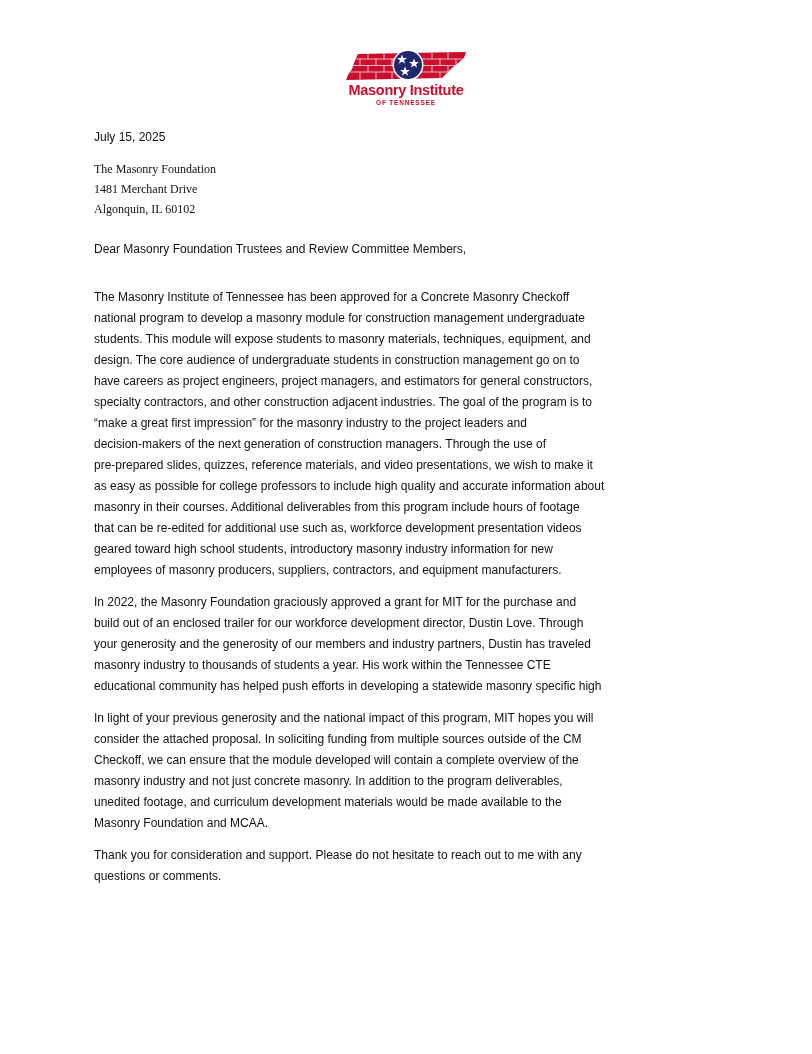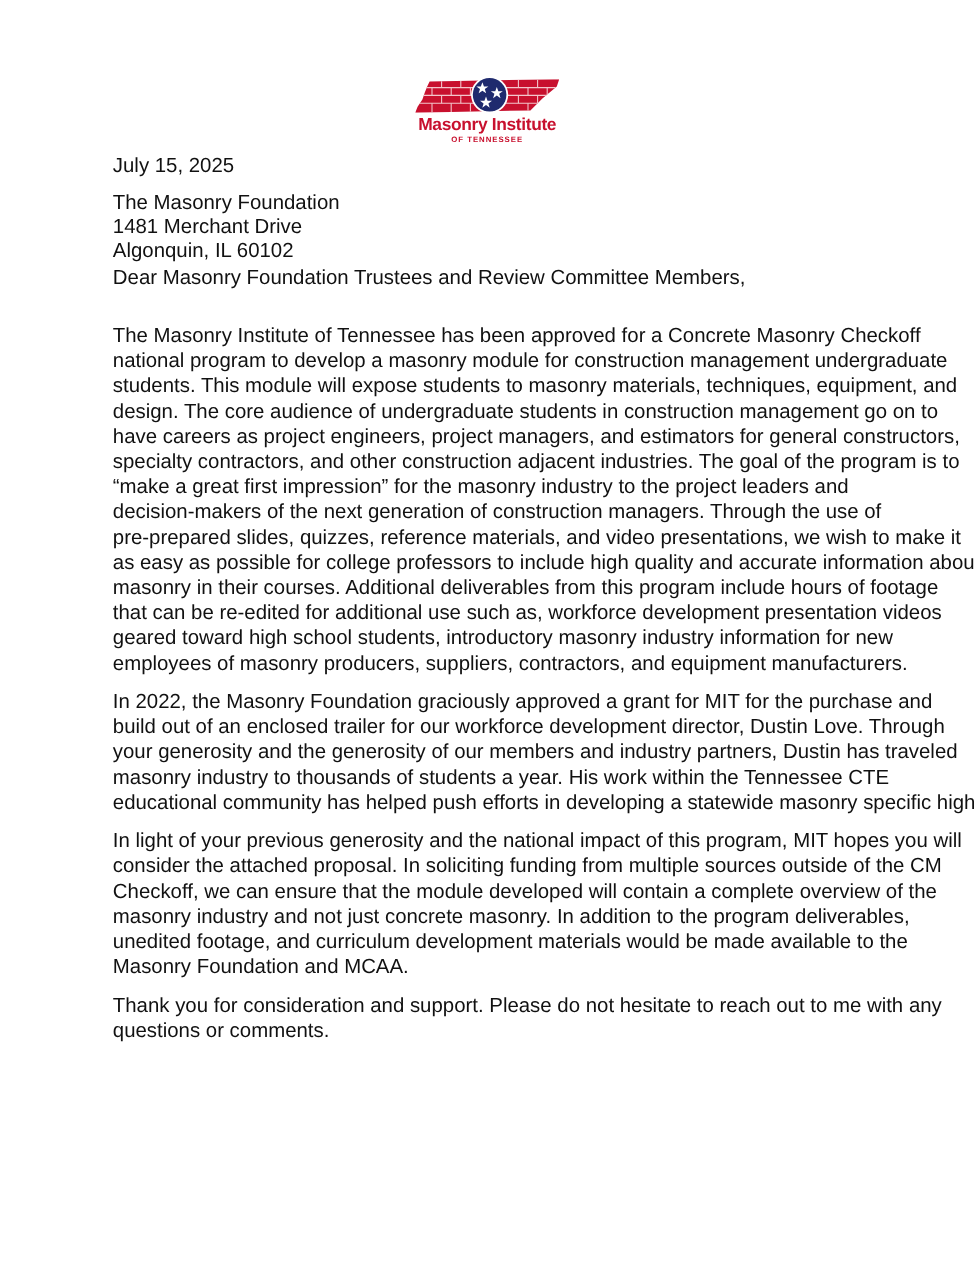--- a/index.html
+++ b/index.html
@@ -1,29 +1,29 @@
 <!DOCTYPE html>
 <html><head>
   <meta charset="utf-8">
   <style>
     html, body { margin: 0; padding: 0; background: #ffffff; }
     body { width: 812px; height: 1054px; position: relative; overflow: hidden;
            font-family: "Liberation Sans", sans-serif; color: #111111; }
-    .logo { position: absolute; left: 344px; top: 63px; width: 124px; height: 64px; }
+    .logo { position: absolute; left: 344px; top: 49px; width: 124px; height: 64px; }
     .logo svg { display: block; }
     .logo-name { position: absolute; left: 0; top: 33px; width: 124px; text-align: center;
                  font-family: "Liberation Sans", sans-serif; font-weight: bold; font-size: 14.5px;
                  color: #c8102e; letter-spacing: -0.3px; white-space: nowrap; }
     .logo-sub { position: absolute; left: 0; top: 50px; width: 124px; text-align: center;
                 font-family: "Liberation Sans", sans-serif; font-weight: bold; font-size: 6.5px;
                 color: #c8102e; letter-spacing: 0.8px; white-space: nowrap; }
     .content { position: absolute; left: 94px; top: 127px; width: 640px;
-               font-size: 17px; line-height: 21px; }
+               font-size: 12px; line-height: 21px; }
     .date { margin: 0 0 11px 0; }
-    .address { margin: 0 0 2px 0; }
+    .address { margin: 0 0 20px 0; font-family: Liberation Serif, serif; }
     .address div { height: 20px; line-height: 20px; }
     .salutation { margin: 0 0 27px 0; }
     p.para { margin: 0 0 11px 0; }
     .line { display: block; white-space: nowrap; height: 21px; }
   </style>
 </head>
 <body>
 
 <div class="logo">
   <svg width="124" height="34" viewBox="0 0 124 34">

